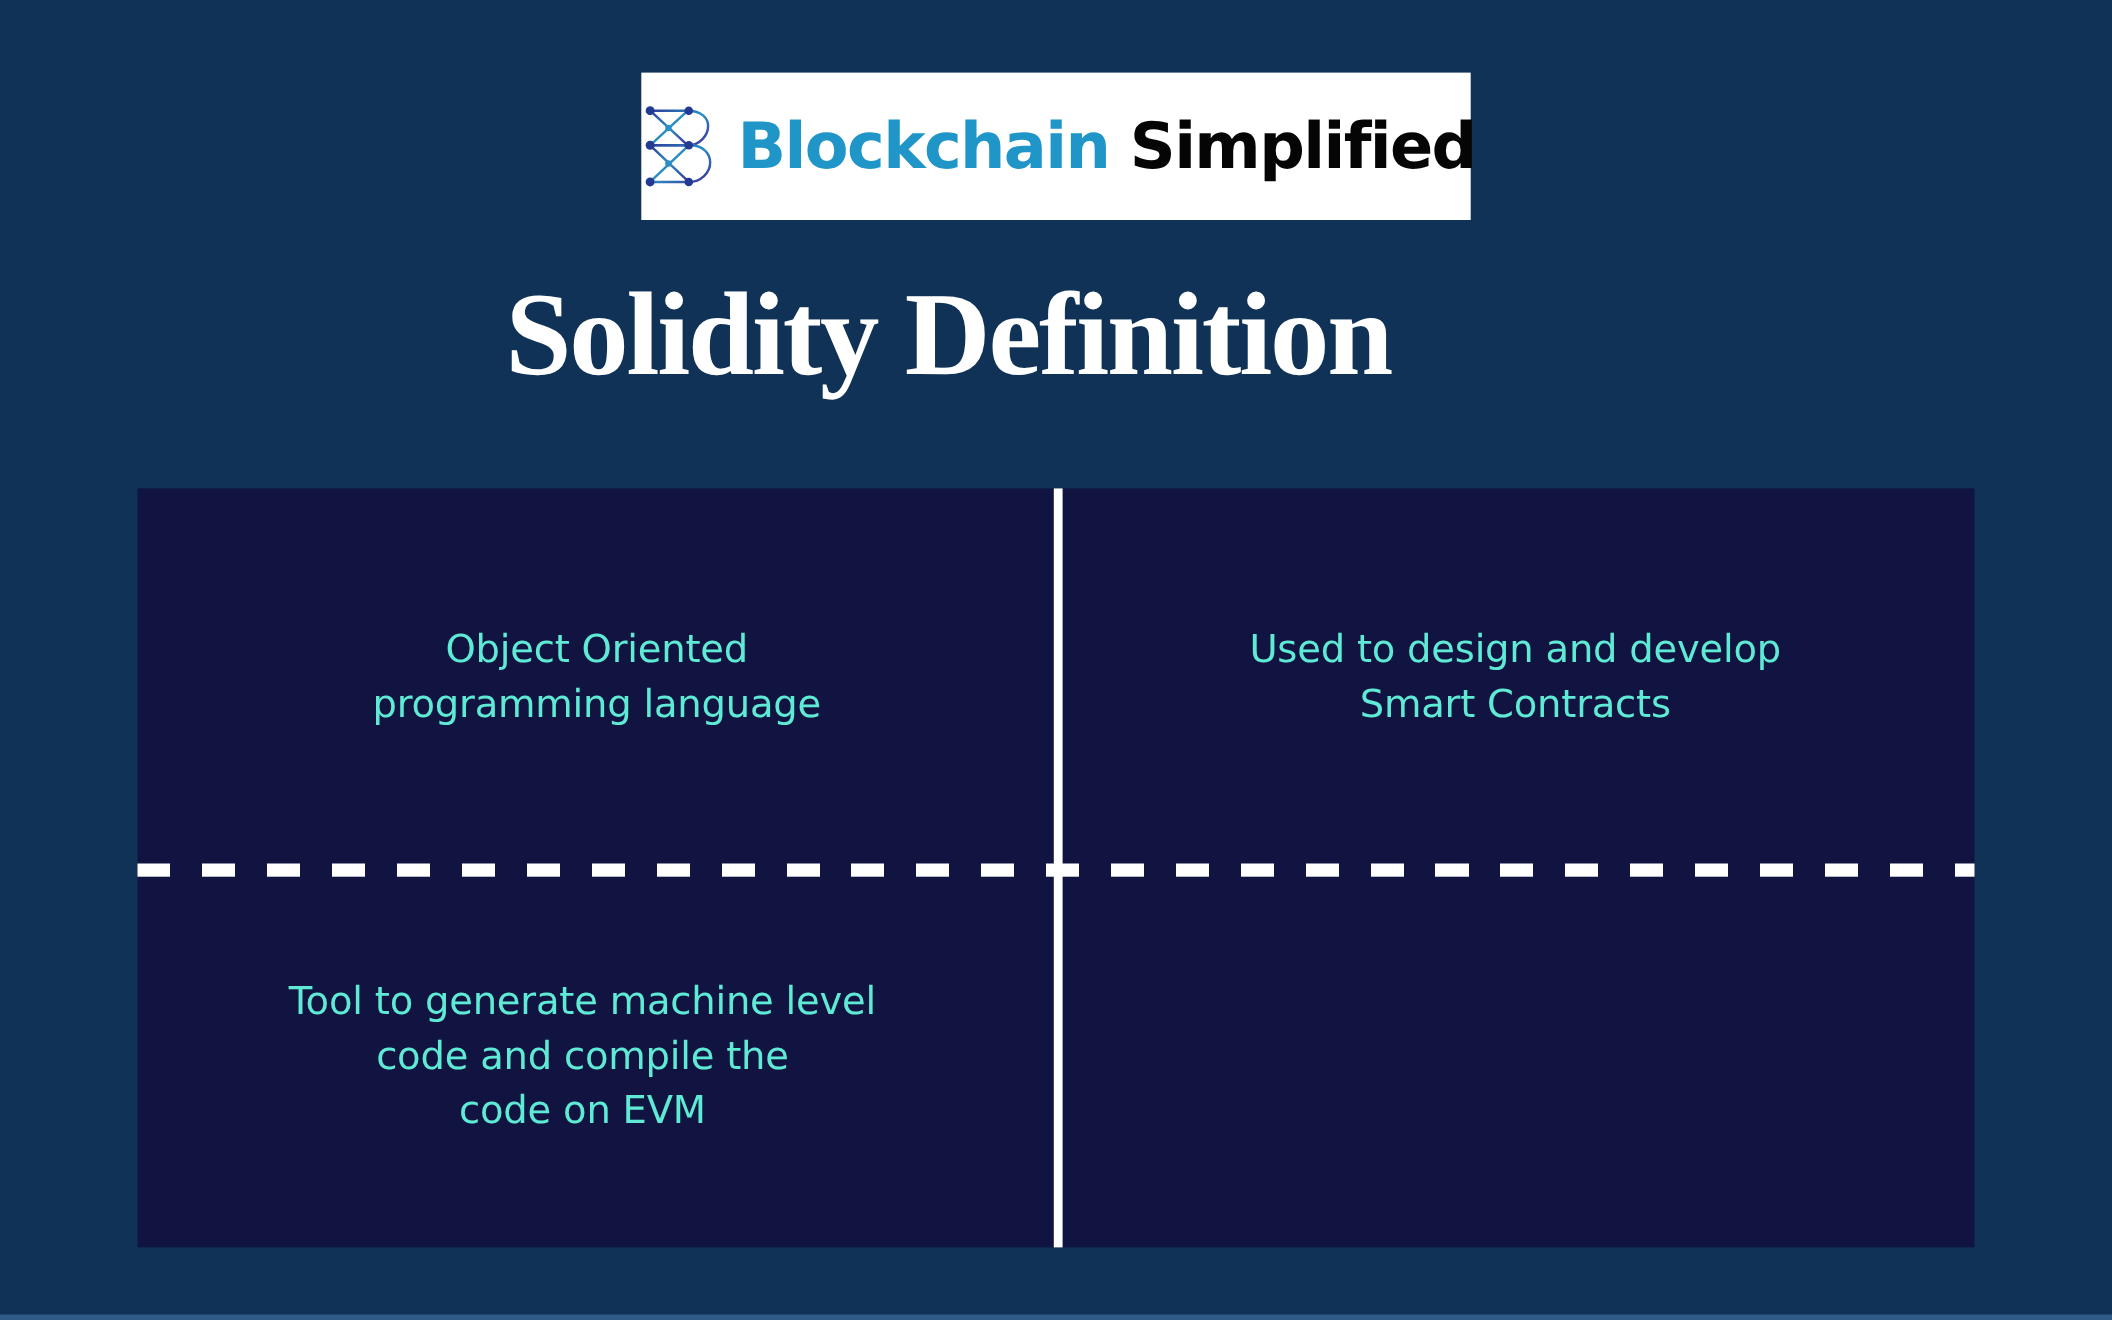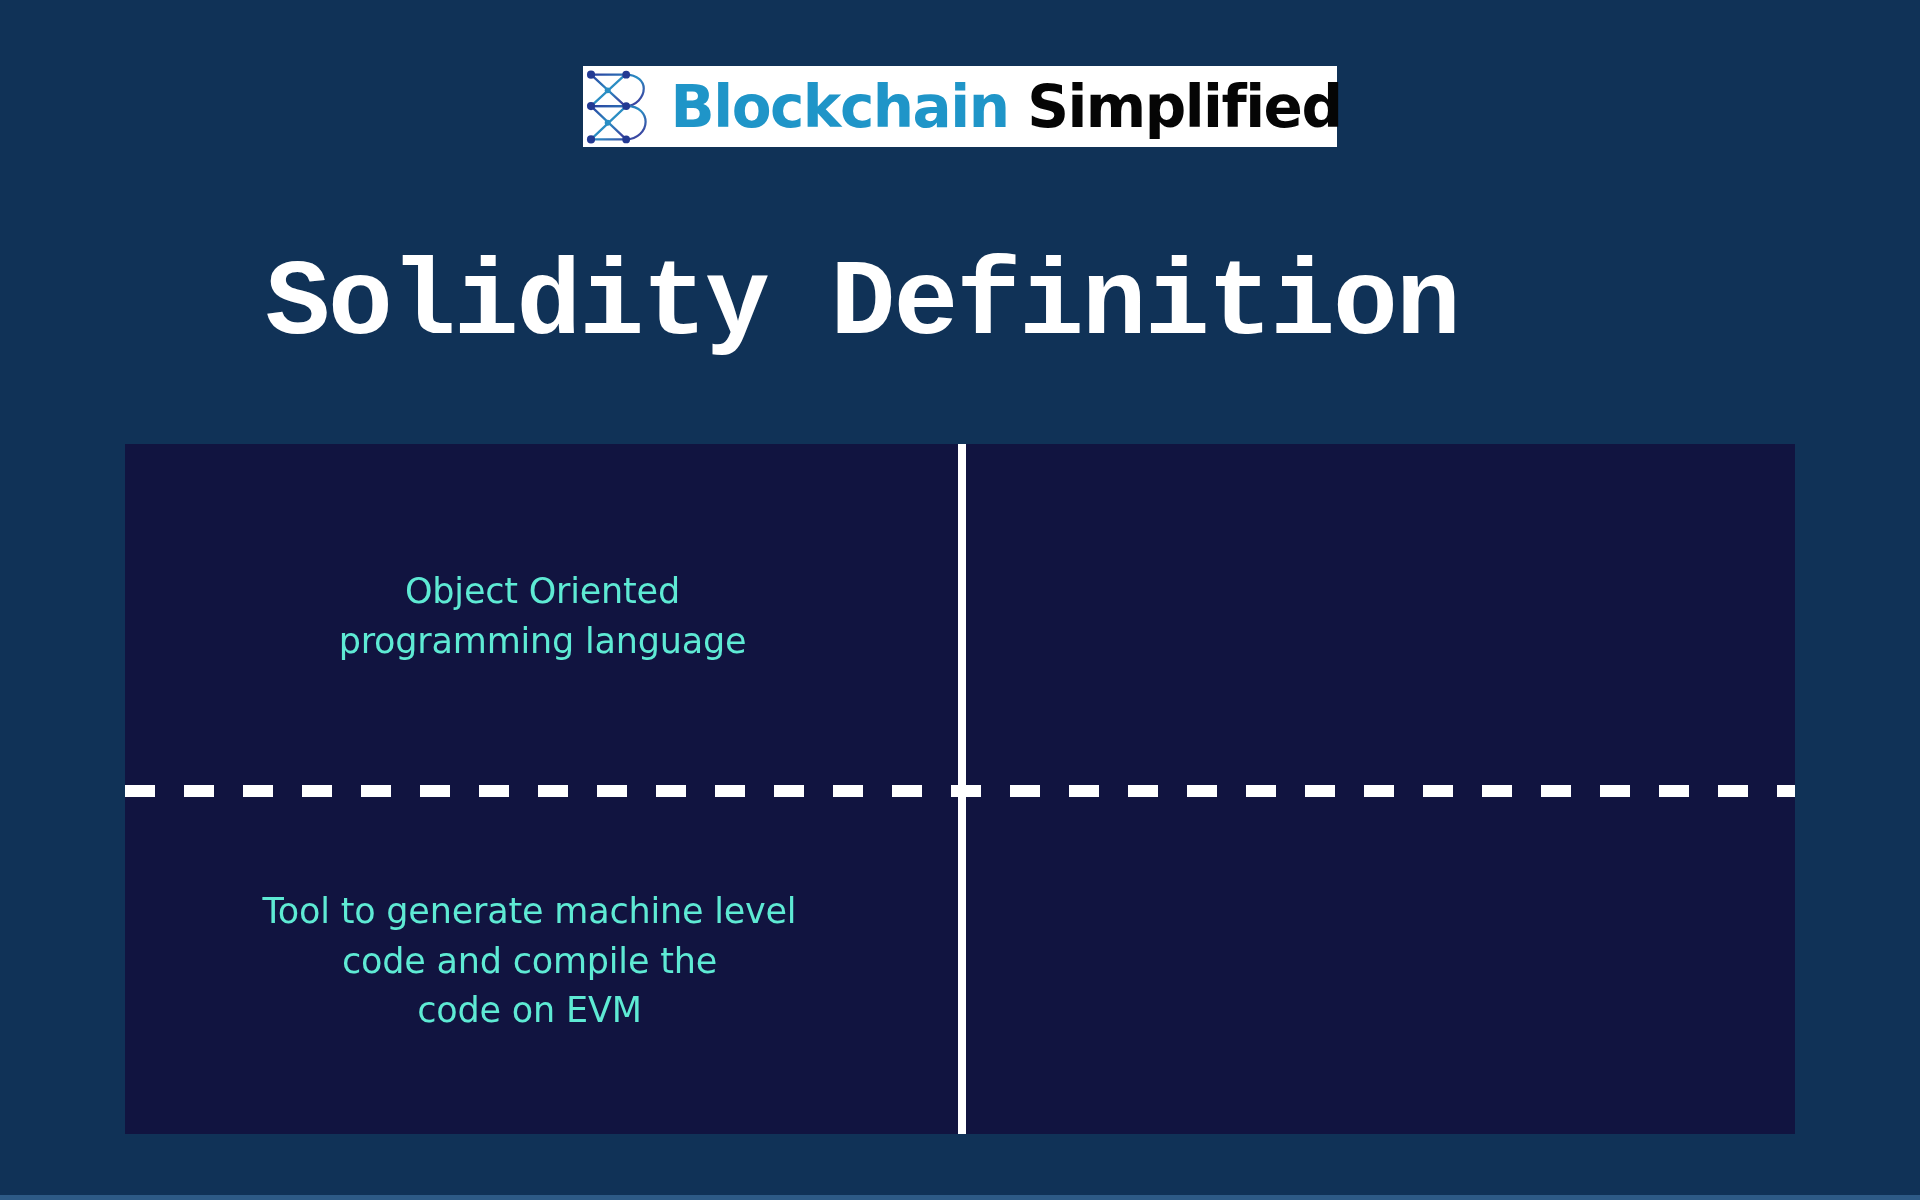--- a/index.html
+++ b/index.html
@@ -21,21 +21,21 @@
     position:absolute;
     left:0; bottom:0;
     width:1920px; height:5px;
     background:#2d5a86;
   }
 
   
   .logo-box{
     position:absolute;
     left:583px; top:66px;
-    width:754px; height:81px;
+    width:754px; height:134px;
     background:#ffffff;
     display:flex;
     align-items:center;
     justify-content:center;
     gap:18px;
     padding:16px 28px;
   }
   .logo-mark{
     width:74px; height:78px;
     flex:0 0 auto;
@@ -52,21 +52,21 @@
   .logo-word-blue{ color:#1f95c8; }
   .logo-word-dark{ color:#050505; }
 
   
   .page-title{
     position:absolute;
     left:0; top:248px;
     width:1724px;
     text-align:center;
     color:#ffffff;
-    font-family:Liberation Mono, monospace;
+    font-family:Liberation Serif, serif;
     font-size:108px;
     font-weight:700;
     letter-spacing:-2px;
     line-height:1.05;
     white-space:nowrap;
   }
 
   
   .quad-panel{
     position:absolute;
@@ -170,20 +170,24 @@
 
 <h1 class="page-title">Solidity Definition</h1>
 
 <div class="quad-panel">
 
   <div class="quad quad-tl">
     <div class="quad-text">Object Oriented
 programming language</div>
   </div>
 
+  <div class="quad quad-tr">
+    <div class="quad-text">Used to design and develop
+Smart Contracts</div>
+  </div>
 
   <div class="quad quad-bl">
     <div class="quad-text">Tool to generate machine level
 code and compile the
 code on EVM</div>
   </div>
 
 
   <div class="divider-v"></div>
   <div class="divider-h"></div>

